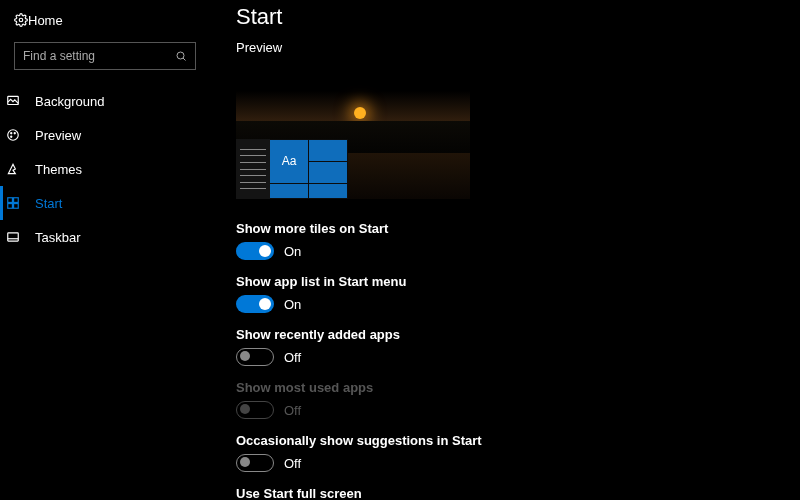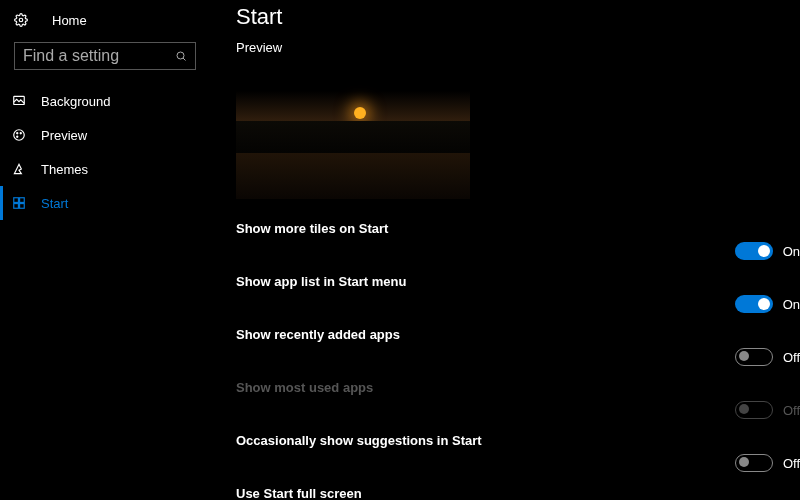--- a/index.html
+++ b/index.html
@@ -1,23 +1,23 @@
 <!DOCTYPE html>
 <html><head>
 <meta charset="utf-8">
 <style>
   * { margin: 0; padding: 0; box-sizing: border-box; font-family: "Segoe UI", Arial, sans-serif; }
   body { background: #000; color: #fff; width: 800px; height: 500px; overflow: hidden; display: flex; }
   
   .sidebar { width: 210px; padding: 6px 0 0 0; }
-  .home-row { display: flex; align-items: center; height: 28px; padding-left: 14px; font-size: 13px; gap: 24px; }
+  .home-row { display: flex; align-items: center; height: 28px; padding-left: 14px; font-size: 13px; gap: 0; }
   .search-wrap { margin: 8px 14px 14px 14px; }
-  .search { display:flex; align-items:center; justify-content:space-between; border:1px solid #555; height:28px; padding:0 8px; color:#aaa; font-size:16px; }
+  .search { display:flex; align-items:center; justify-content:space-between; border:1px solid #555; height:28px; padding:0 8px; color:#aaa; font-size:12px; }
   .section-title { color:#888; font-size:12px; padding:4px 14px 6px 14px; }
-  .nav-item { display:flex; align-items:center; gap:14px; height:34px; padding-left:8px; font-size:13px; color:#fff; border-left:3px solid transparent; }
+  .nav-item { display:flex; align-items:center; gap:14px; height:34px; padding-left:2px; font-size:13px; color:#fff; border-left:3px solid transparent; }
   .nav-item.active { color:#0078d7; border-left:3px solid #0078d7; }
   .nav-item .icon { width:16px; display:flex; justify-content:center; }
   svg { display:block; }
   
   .main { flex:1; padding:4px 0 0 26px; overflow:hidden; }
   .page-title { font-size:22px; font-weight:400; margin-bottom:10px; }
   .preview-label { font-size:13px; margin-bottom:12px; }
   .preview { width:234px; height:132px; position:relative; background:#000; margin-bottom:22px; overflow:hidden; }
   .sky { position:absolute; left:0; top:0; right:0; height:60px; background:linear-gradient(180deg,#000 0%,#000 40%,#3a2410 100%); }
   .sun { position:absolute; top:40px; left:118px; width:12px; height:12px; border-radius:50%; background:#ffb020; box-shadow:0 0 14px 6px rgba(255,160,30,0.5); }
@@ -25,21 +25,21 @@
   .water { position:absolute; left:0; right:0; bottom:0; height:46px; background:linear-gradient(180deg,#201408 0%, #0a0603 100%); }
   .mini-start { position:absolute; left:0; bottom:0; width:112px; height:60px; background:#141414; display:flex; }
   .mini-list { width:34px; display:flex; flex-direction:column; justify-content:space-evenly; padding:4px 4px; }
   .mini-list div{ height:1px; background:#888; }
   .mini-tiles{ flex:1; display:grid; grid-template-columns:1fr 1fr; gap:1px; padding:1px 1px 1px 0; background:#0c0c0c; }
   .mini-tiles .t{ background:#0f6dbb; }
   .mini-tiles .aa{ grid-column:1; grid-row:1 / span 2; display:flex; align-items:center; justify-content:center; font-size:12px; color:#fff; }
   .setting{ margin-bottom:14px; font-size:13px; }
   .setting.disabled{ color:#555; }
   .setting-label{ margin-bottom:6px;font-weight:bold; }
-  .toggle-row{ display:flex; align-items:center; gap:10px; position:relative;justify-content:flex-end; }
+  .toggle-row{ display:flex; align-items:center; gap:10px; position:relative; }
   .toggle{ width:38px; height:18px; border-radius:9px; position:relative; }
   .toggle.on{ background:#0078d7; }
   .toggle.on::after{ content:""; width:12px; height:12px; border-radius:50%; background:#fff; position:absolute; top:3px; right:3px; }
   .toggle.off{ background:#000; border:1.5px solid #888; }
   .toggle.off::after{ content:""; width:10px; height:10px; border-radius:50%; background:#888; position:absolute; top:2.2px; left:3px; }
   .toggle.off.disabled{ border-color:#444; }
   .toggle.off.disabled::after{ background:#444; }
 </style>
 </head>
 <body>
@@ -100,31 +100,58 @@
     <span class="icon">
       <svg width="14" height="14" viewBox="0 0 24 24" fill="none" stroke="#0078d7" stroke-width="2">
           <rect x="3" y="3" width="8" height="8"></rect>
           <rect x="13" y="3" width="8" height="8"></rect>
           <rect x="3" y="13" width="8" height="8"></rect>
           <rect x="13" y="13" width="8" height="8"></rect>
         </svg>
     </span>
     <span>Start</span>
   </div>
+  <div class="nav-item">
+    <span class="icon">
+      <svg width="14" height="14" viewBox="0 0 24 24" fill="none" stroke="#fff" stroke-width="2">
+          <rect x="3" y="5" width="18" height="14" rx="1"></rect>
+          <line x1="3" y1="15" x2="21" y2="15"></line>
+        </svg>
+    </span>
+    <span>Taskbar</span>
+  </div>
 </div>
 
 <div class="main">
   <div class="page-title">Start</div>
   <div class="preview-label">Preview</div>
 
   <div class="preview">
     <div class="sky"></div>
       <div class="sun"></div>
       <div class="hill"></div>
       <div class="water"></div>
+    <div class="mini-start">
+      <div class="mini-list">
+          <div></div>
+          <div></div>
+          <div></div>
+          <div></div>
+          <div></div>
+          <div></div>
+          <div></div>
+        </div>
+      <div class="mini-tiles">
+        <div class="t aa">Aa</div>
+        <div class="t"></div>
+          <div class="t"></div>
+          <div class="t"></div>
+          <div class="t"></div>
+      </div>
+    </div>
   </div>
 
   <div class="setting">
     <div class="setting-label">Show more tiles on Start</div>
     <div class="toggle-row">
       <div class="toggle on"></div>
       <span>On</span>
     </div>
   </div>
 

